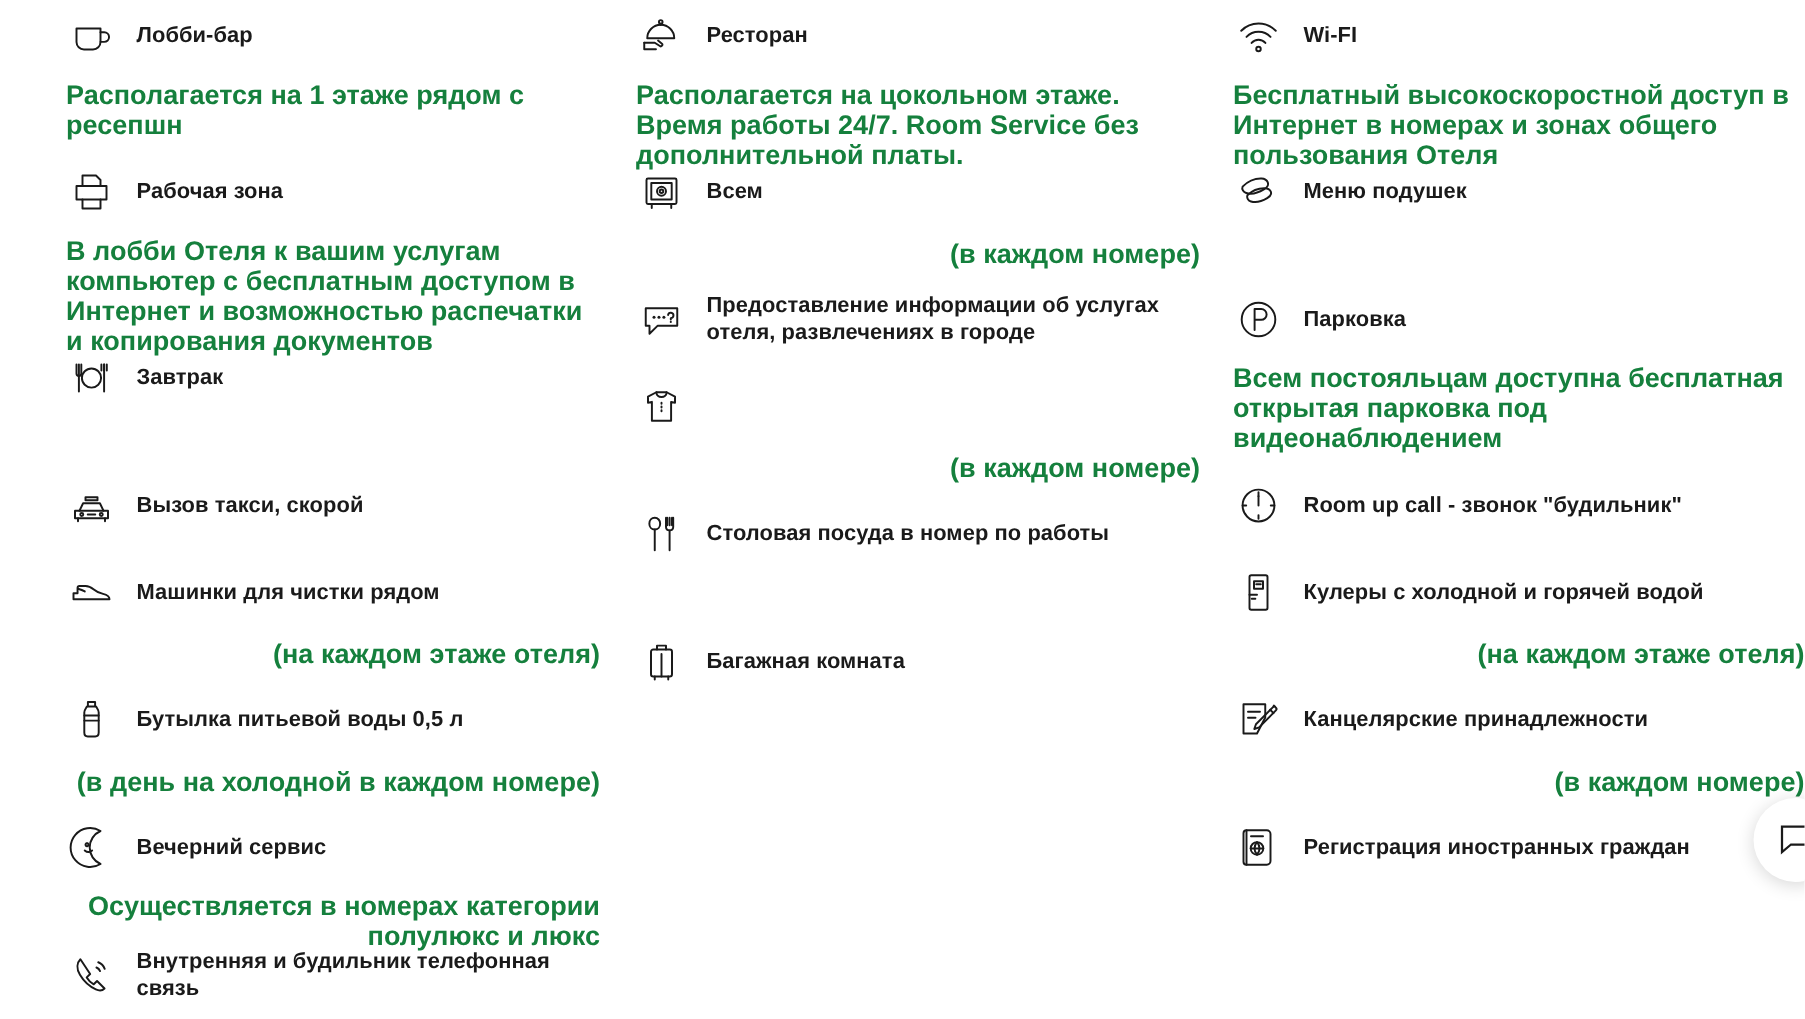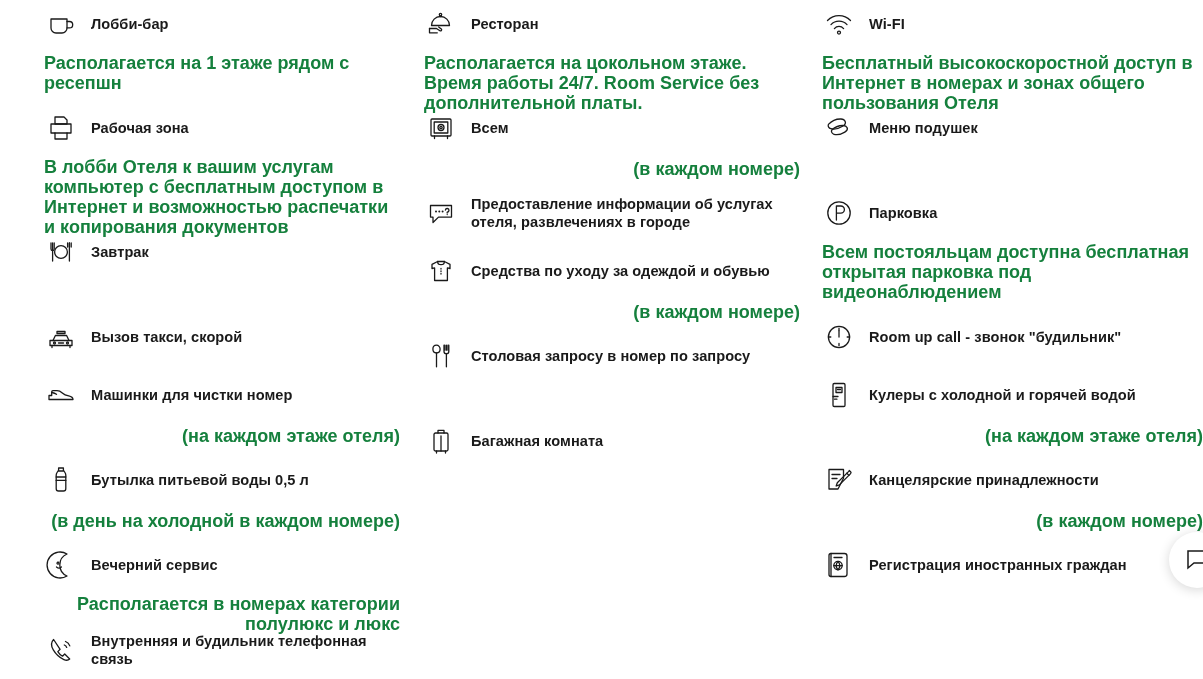--- a/index.html
+++ b/index.html
@@ -182,21 +182,21 @@
     </div>
 
     <div class="service-item r-mid">
       <div class="service-head">
         <span class="service-icon">
           <svg viewBox="0 0 32 32">
               <path d="M4 20.5h24c0-2-1.6-3-4.3-3.6-2.8-.6-4.6-1.4-6.4-3-1.5-1.3-3-2.2-5.3-2.2H8c-.8 0-1.3.5-1.3 1.3v3.5H4z"></path>
               <path d="M7 13.5c1.5.4 3 .9 4.5 1.8"></path>
             </svg>
         </span>
-        <span class="service-title">Машинки для чистки номер</span>
+        <span class="service-title">Машинки для чистки рядом</span>
       </div>
       <div class="service-desc note">(на каждом этаже отеля)</div>
     </div>
 
     <div class="service-item r-mid">
       <div class="service-head">
         <span class="service-icon">
           <svg viewBox="0 0 32 32">
               <path d="M13.6 4h4.8v3h-4.8z"></path>
               <path d="M13 7c-.8 1.4-1.8 2.3-1.8 4v13.4c0 1.3.8 2.6 2.3 2.6h5c1.5 0 2.3-1.3 2.3-2.6V11c0-1.7-1-2.6-1.8-4"></path>
@@ -212,21 +212,21 @@
       <div class="service-head">
         <span class="service-icon">
           <svg viewBox="0 0 32 32">
               <path d="M22 5a12 12 0 0 0 0 22 13 13 0 1 1 0-22z"></path>
               <path d="M13 13.2a1 1 0 1 0 .02 0"></path>
               <path d="M11.5 18c1.6 1.4 3.3 1.4 4.9 0"></path>
             </svg>
         </span>
         <span class="service-title">Вечерний сервис</span>
       </div>
-      <div class="service-desc">Располагается в номерах категории полулюкс и люкс</div>
+      <div class="service-desc">Осуществляется в номерах категории полулюкс и люкс</div>
     </div>
 
     <div class="service-item r-short">
       <div class="service-head">
         <span class="service-icon">
           <svg viewBox="0 0 32 32">
               <path d="M8.6 5.5c-2.3 2.3-2.8 6.2-.3 10.4 2.6 4.4 7.2 8.2 10.6 9.7 2.5 1.1 4.4.8 5.8-.6l-5-5-2.2 2.2c-1.6-.9-3.5-2.6-4.7-4.6l2.3-2.3z"></path>
               <path d="M20.5 7.5a7.5 7.5 0 0 1 4.3 4.4"></path>
               <path d="M19.3 11a4.2 4.2 0 0 1 2.4 2.4"></path>
             </svg>
@@ -289,37 +289,36 @@
 
     <div class="service-item r-mid">
       <div class="service-head">
         <span class="service-icon">
           <svg viewBox="0 0 32 32">
               <path d="M12.6 6.5L7 9.4v4.1l2.6-.6v12.6h12.8V12.9l2.6.6V9.4l-5.6-2.9z"></path>
               <path d="M12.6 6.5c0 2 1.5 3.2 3.4 3.2s3.4-1.2 3.4-3.2"></path>
               <path d="M16 13.5v.6M16 16v.6M16 18.5v.6"></path>
             </svg>
         </span>
-        <span class="service-title">Средства по уходу за одеждой и обувью</span>
       </div>
       <div class="service-desc note">(в каждом номере)</div>
     </div>
 
     <div class="service-item r-mid">
       <div class="service-head">
         <span class="service-icon">
           <svg viewBox="0 0 32 32">
               <path d="M11.5 5.2c-2.1 0-3.6 1.7-3.6 3.9s1.5 3.9 3.6 3.9 3.6-1.7 3.6-3.9-1.5-3.9-3.6-3.9z"></path>
               <path d="M11.5 13v13.8"></path>
               <path d="M19 5.2v6.2c0 1.4 1.1 2.2 2.4 2.2s2.4-.8 2.4-2.2V5.2"></path>
               <path d="M21.4 13.6v13.2"></path>
               <path d="M19.8 5.2v5M21.4 5.2v5M23 5.2v5"></path>
             </svg>
         </span>
-        <span class="service-title">Столовая запросу в номер по запросу</span>
+        <span class="service-title">Столовая посуда в номер по работы</span>
       </div>
     </div>
 
 
     <div class="service-item r-short">
       <div class="service-head">
         <span class="service-icon">
           <svg viewBox="0 0 32 32">
               <rect x="9" y="8" width="14" height="18" rx="1.5"></rect>
               <path d="M13 8V5.4h6V8"></path>

